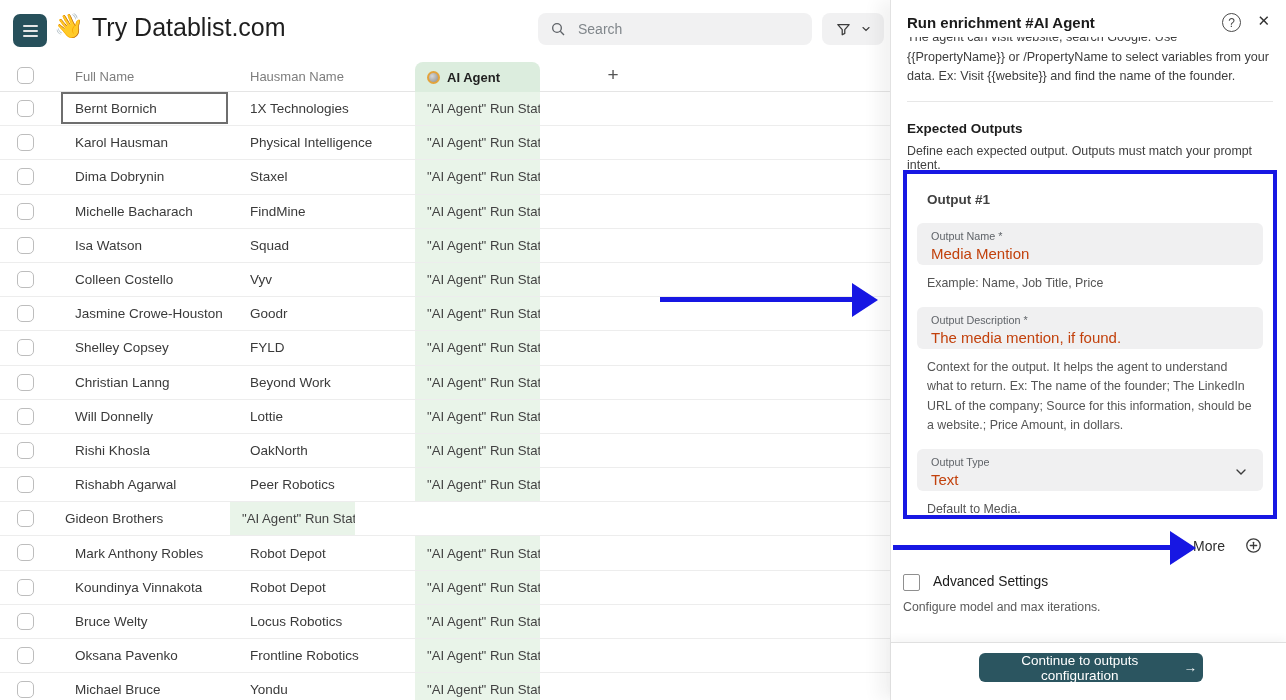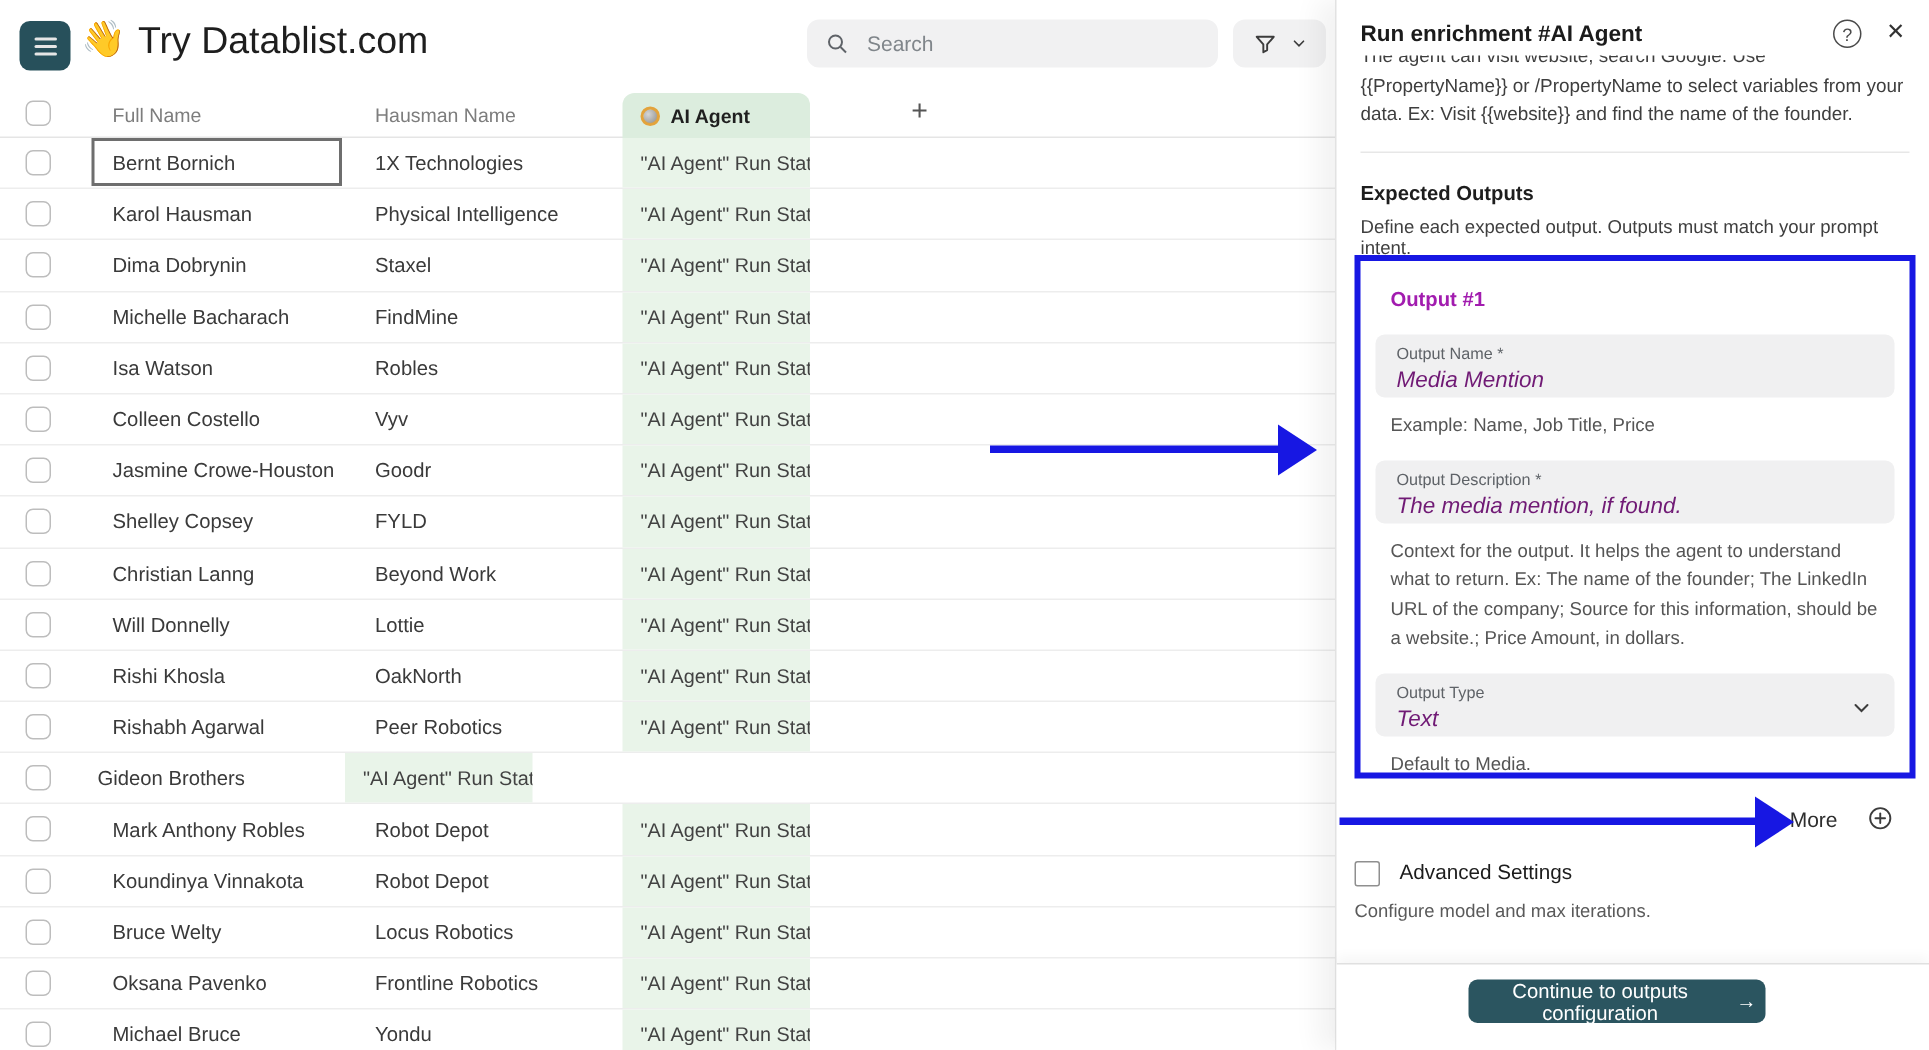--- a/index.html
+++ b/index.html
@@ -68,39 +68,39 @@
 
   .intro-clip { position:absolute; left:16px; right:13px; top:37px; height:53px; overflow:hidden; }
   .intro-text { margin-top:-9px; font-size:12.6px; line-height:19.5px; color:#3e3e3e; }
 
   .divider1 { position:absolute; left:16px; right:13px; top:101px; border-top:1px solid #e7e7e7; }
   .eo-heading { position:absolute; left:16px; top:121px; font-size:13.5px; font-weight:700; color:#1d1d1d; }
   .eo-sub { position:absolute; left:16px; top:144px; font-size:12.4px; color:#3f3f3f; }
 
   .output-card { position:absolute; left:12px; top:170px; width:374px; height:349px;
     border:4px solid #1717e3; background:#fff; padding:16px 10px 0; }
-  .card-heading { font-size:13.5px; font-weight:700; color:#a21caf; margin:2px 10px 16px; }
+  .card-heading { font-size:13.5px; font-weight:700; color:#404040; margin:2px 10px 16px; }
   .field { background:#f0f0f1; border-radius:6px; padding:7px 14px 3px; }
   .field-label { font-size:10.8px; color:#5f6368; margin-bottom:3px; }
-  .field-value { font-size:15px; color:#701a75;font-style:italic; }
+  .field-value { font-size:15px; color:#c2410c; }
   .helper { font-size:12.4px; color:#555; margin:9px 10px 13px; line-height:19.5px; }
   .select-field { display:flex; align-items:center; justify-content:space-between; cursor:pointer; }
 
   .more-row { position:absolute; top:537px; right:24px; display:flex; align-items:center;
     gap:20px; font-size:14px; color:#2e2e2e; cursor:pointer; }
 
   .adv-row { position:absolute; left:12px; top:574px; display:flex; align-items:flex-start; gap:13px; }
   .adv-checkbox { width:17px; height:17px; border:1.6px solid #8f8f8f; border-radius:2px;
     background:#fff; cursor:pointer; }
   .adv-label { font-size:13.8px; color:#1c1c1c; }
   .adv-helper { position:absolute; left:12px; top:600px; font-size:12.3px; color:#5a5a5a; }
 
   .panel-footer { position:absolute; left:0; top:642px; width:100%; height:58px;
     background:#fff; border-top:1px solid #e0e0e0; box-shadow:0 -4px 8px rgba(0,0,0,0.04); }
-  .continue-btn { position:absolute; left:88px; top:10px; width:198px; height:29px;
+  .continue-btn { position:absolute; left:88px; top:10px; width:224px; height:29px;
     background:#2b5560; color:#fff; border:0; border-radius:6px; font-size:13.5px;
     display:flex; align-items:center; justify-content:center; gap:9px; cursor:pointer;
     font-family:"Liberation Sans",sans-serif; }
 
   
   .anno { position:absolute; z-index:10; }
   .a-line { height:5px; background:#1717e3; }
   .a-head { width:0; height:0; border-top:17px solid transparent;
     border-bottom:17px solid transparent; border-left:26px solid #1717e3; }
   #arrow1-line { left:660px; top:297px; width:192px; }
@@ -213,21 +213,21 @@
     </div>
 
     <div class="row">
       <div class="c-check">
         <span class="checkbox"></span>
       </div>
       <div class="cell c-name">
           <span>Isa Watson</span>
         </div>
       <div class="cell c-company">
-          <span>Robles</span>
+          <span>Squad</span>
         </div>
       <div class="cell c-agent">
           <span>"AI Agent" Run Status</span>
         </div>
     </div>
 
     <div class="row">
       <div class="c-check">
         <span class="checkbox"></span>
       </div>

